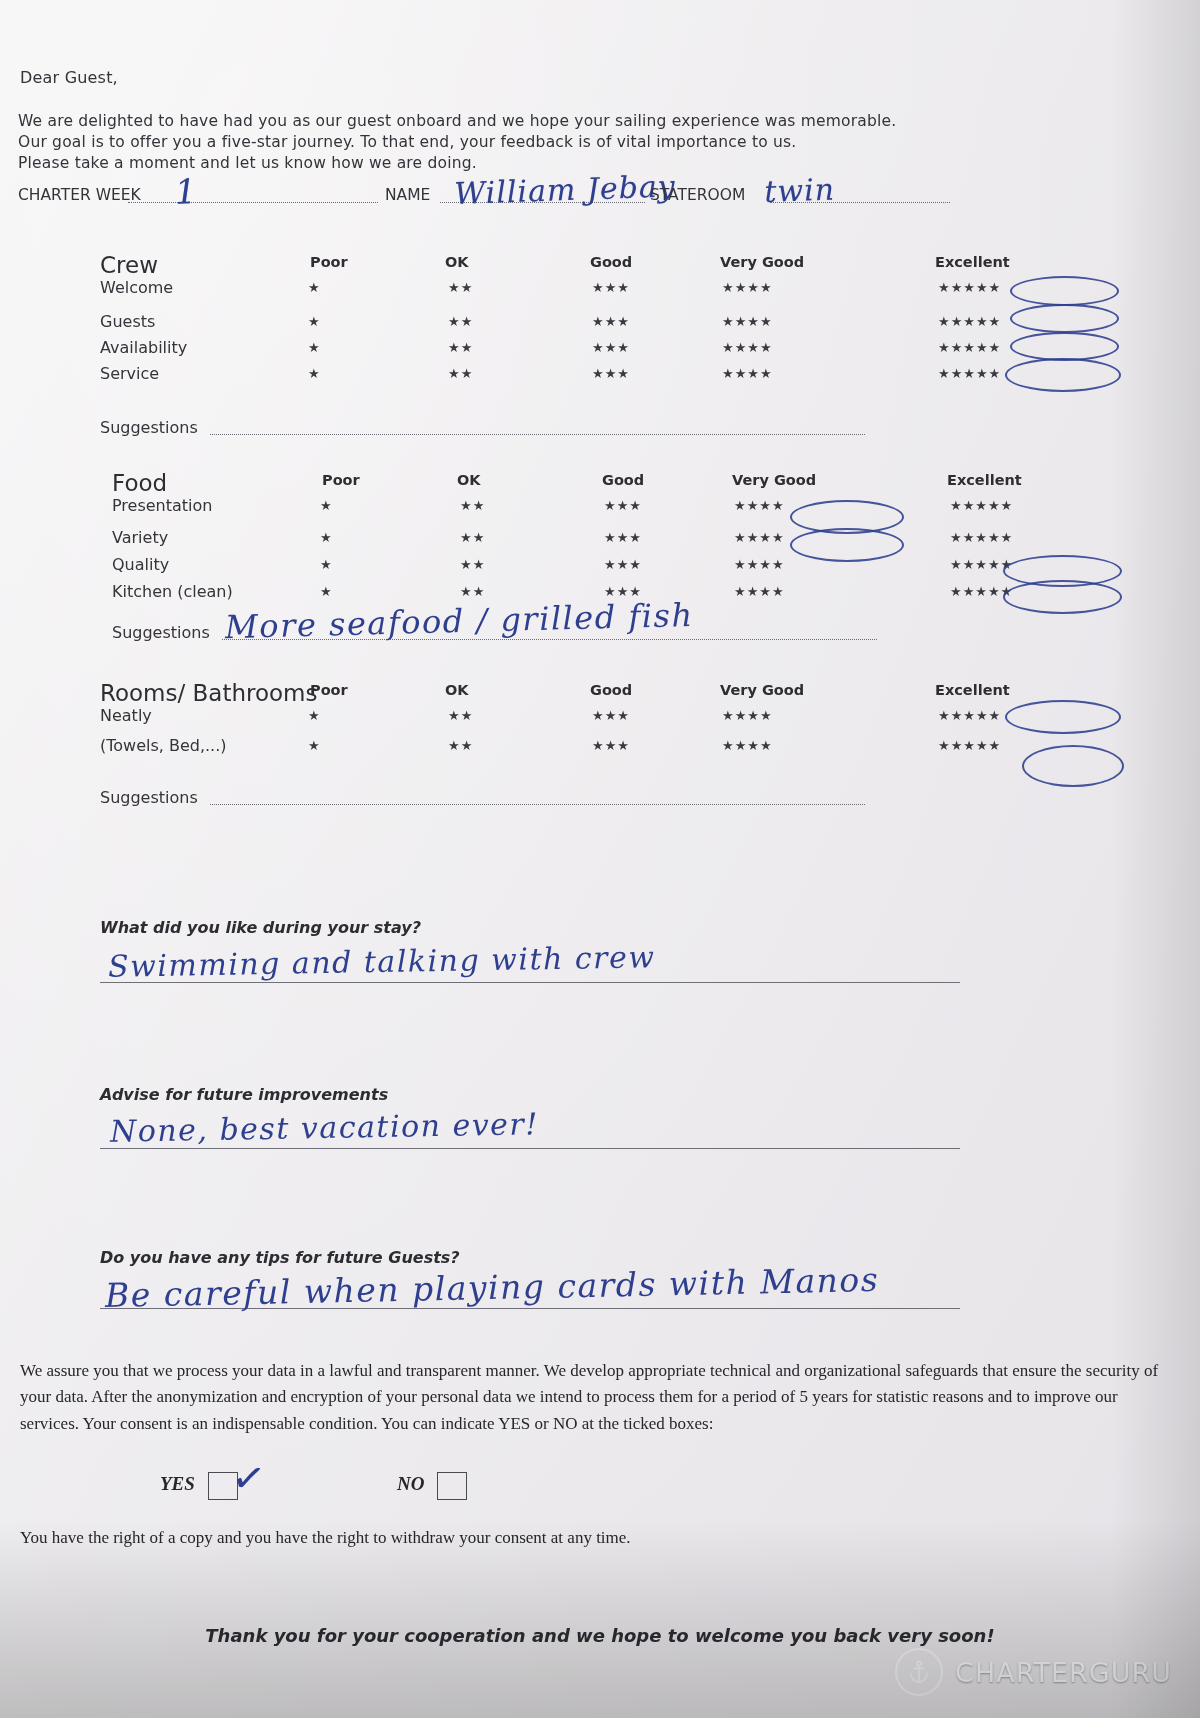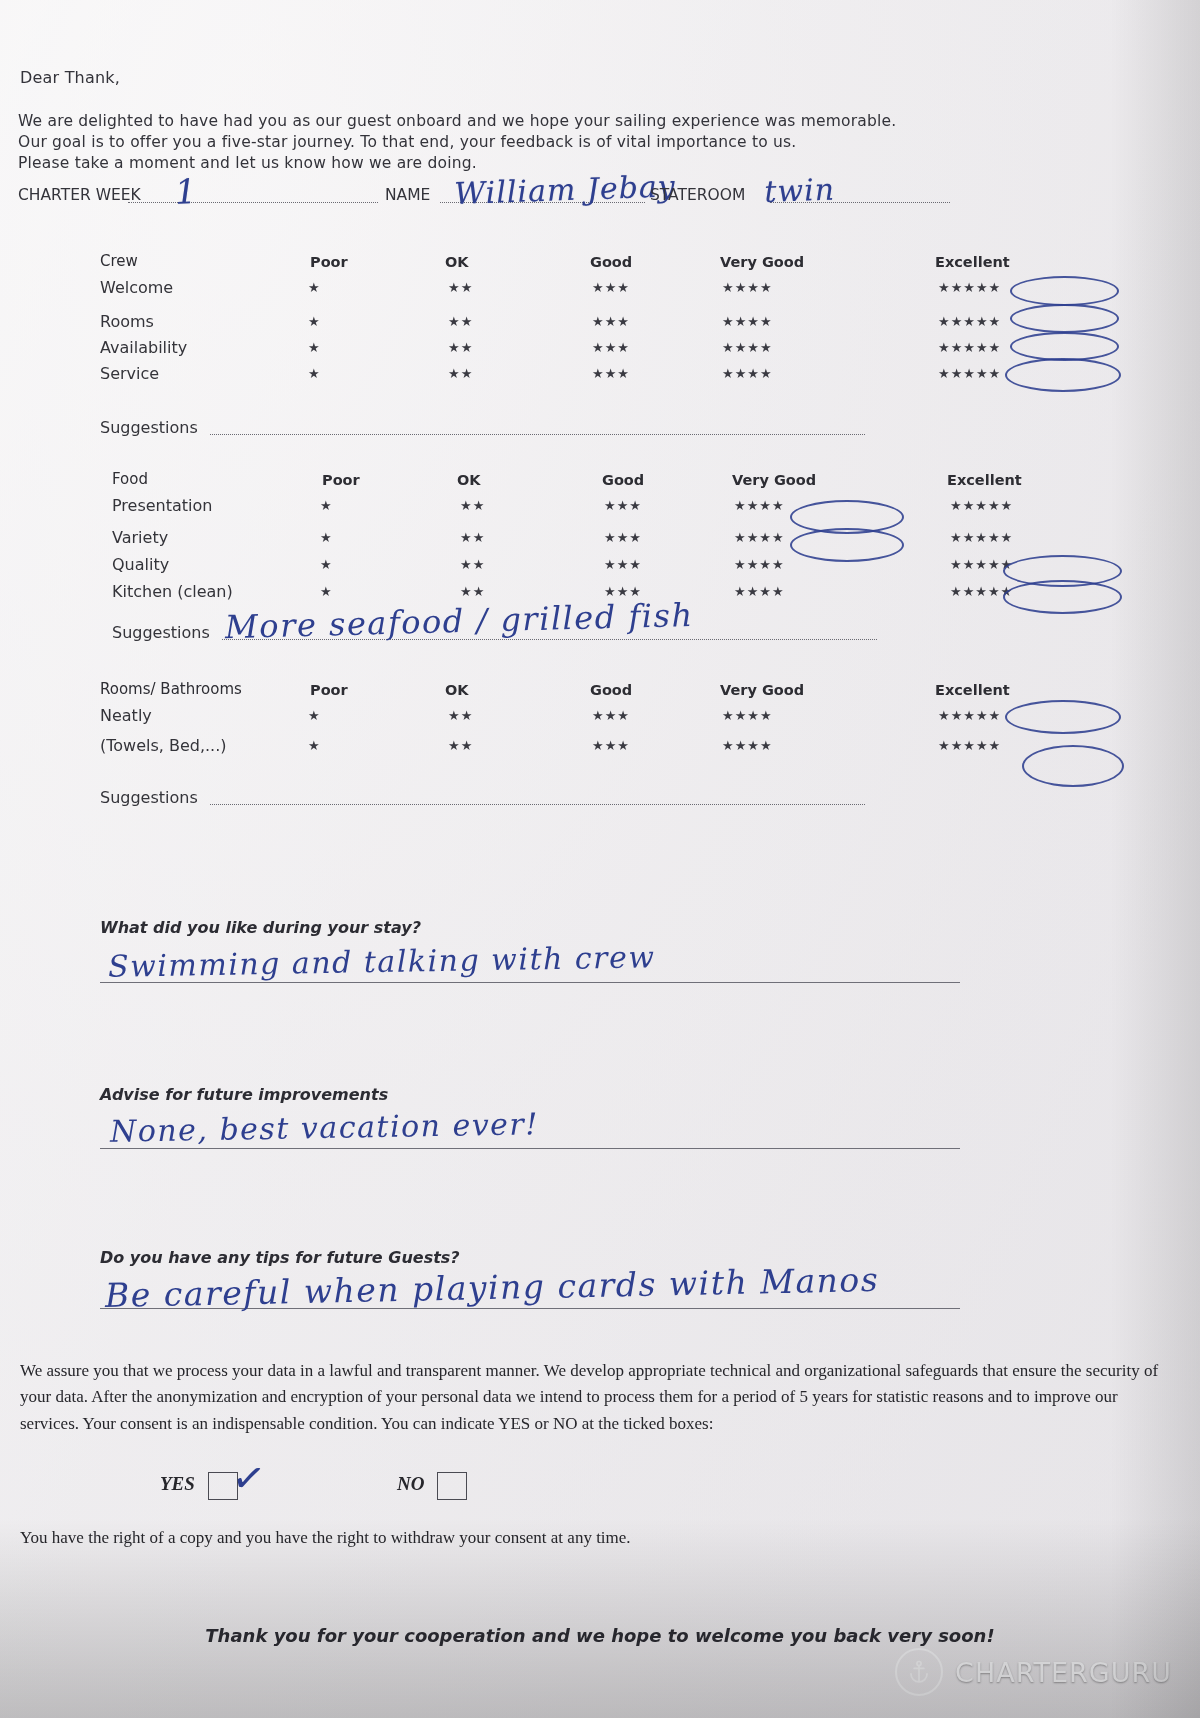--- a/index.html
+++ b/index.html
@@ -90,21 +90,21 @@
   #hw-stateroom { left: 765px; top: 174px; font-size: 30px; transform: rotate(-2deg); }
 
   
   .section { position: absolute; left: 100px; width: 1010px; }
   .sec-head {
     position: relative;
     height: 26px;
   }
   .sec-title {
     position: absolute; left: 0; top: 0;
-    font-size: 15px;
+    font-size: 23px;
     color: #2d2d33;
     font-family: "DejaVu Sans", sans-serif;
   }
   .col-head {
     position: absolute;
     top: 2px;
     font-size: 14.5px;
     font-weight: bold;
     color: #2d2d33;
     font-family: "DejaVu Sans", sans-serif;
@@ -273,21 +273,21 @@
     pointer-events: none;
   }
 </style>
 </head>
 <body>
 
 <div id="page">
   <div id="sheet"></div>
 
 
-  <div class="intro" id="dear">Dear Thank,</div>
+  <div class="intro" id="dear">Dear Guest,</div>
   <div class="intro" id="l1">We are delighted to have had you as our guest onboard and we hope your sailing experience was memorable.</div>
   <div class="intro" id="l2">Our goal is to offer you a five-star journey. To that end, your feedback is of vital importance to us.</div>
   <div class="intro" id="l3">Please take a moment and let us know how we are doing.</div>
 
   <div class="formrow" id="cw-label">CHARTER WEEK</div>
   <div class="dots" id="dots1"></div>
   <div class="hw" id="hw-week">1</div>
 
   <div class="formrow" id="name-label">NAME</div>
   <div class="dots" id="dots2"></div>
@@ -309,21 +309,21 @@
 
     <div class="rowline" style="height:34px;">
       <div class="rowlabel">Welcome</div>
       <div class="stars s0">★</div>
       <div class="stars s1">★★</div>
       <div class="stars s2">★★★</div>
       <div class="stars s3">★★★★</div>
       <div class="stars s4">★★★★★</div>
     </div>
     <div class="rowline" style="height:26px;">
-      <div class="rowlabel">Rooms</div>
+      <div class="rowlabel">Guests</div>
       <div class="stars s0">★</div>
       <div class="stars s1">★★</div>
       <div class="stars s2">★★★</div>
       <div class="stars s3">★★★★</div>
       <div class="stars s4">★★★★★</div>
     </div>
     <div class="rowline" style="height:26px;">
       <div class="rowlabel">Availability</div>
       <div class="stars s0">★</div>
       <div class="stars s1">★★</div>

